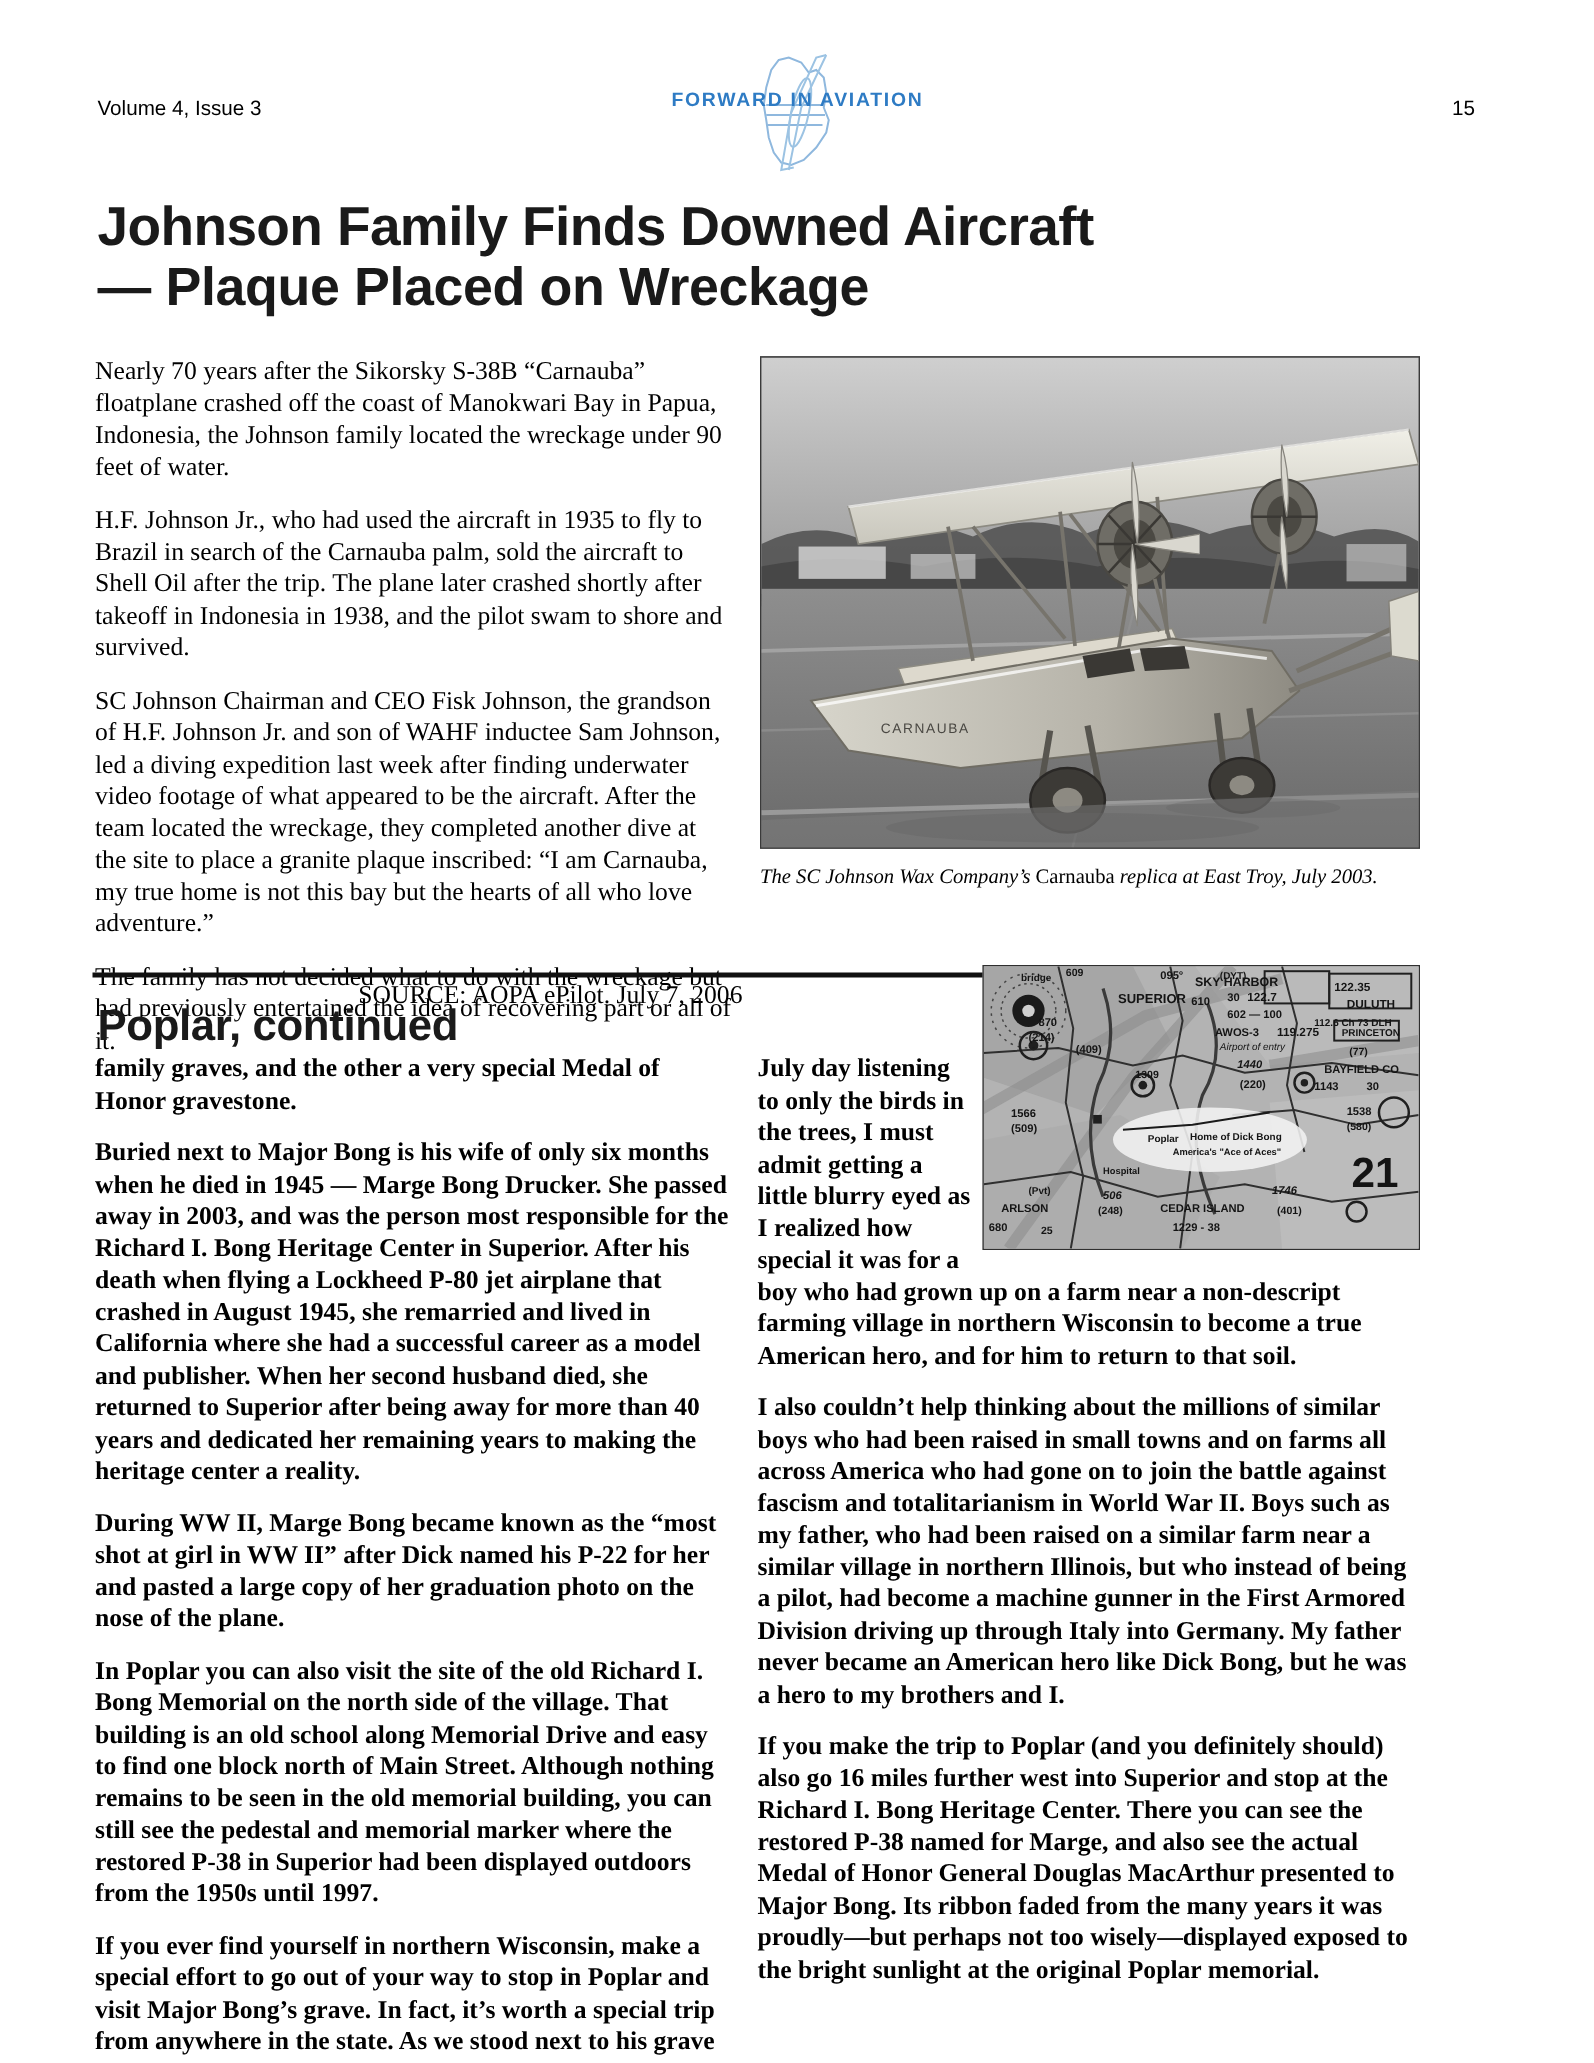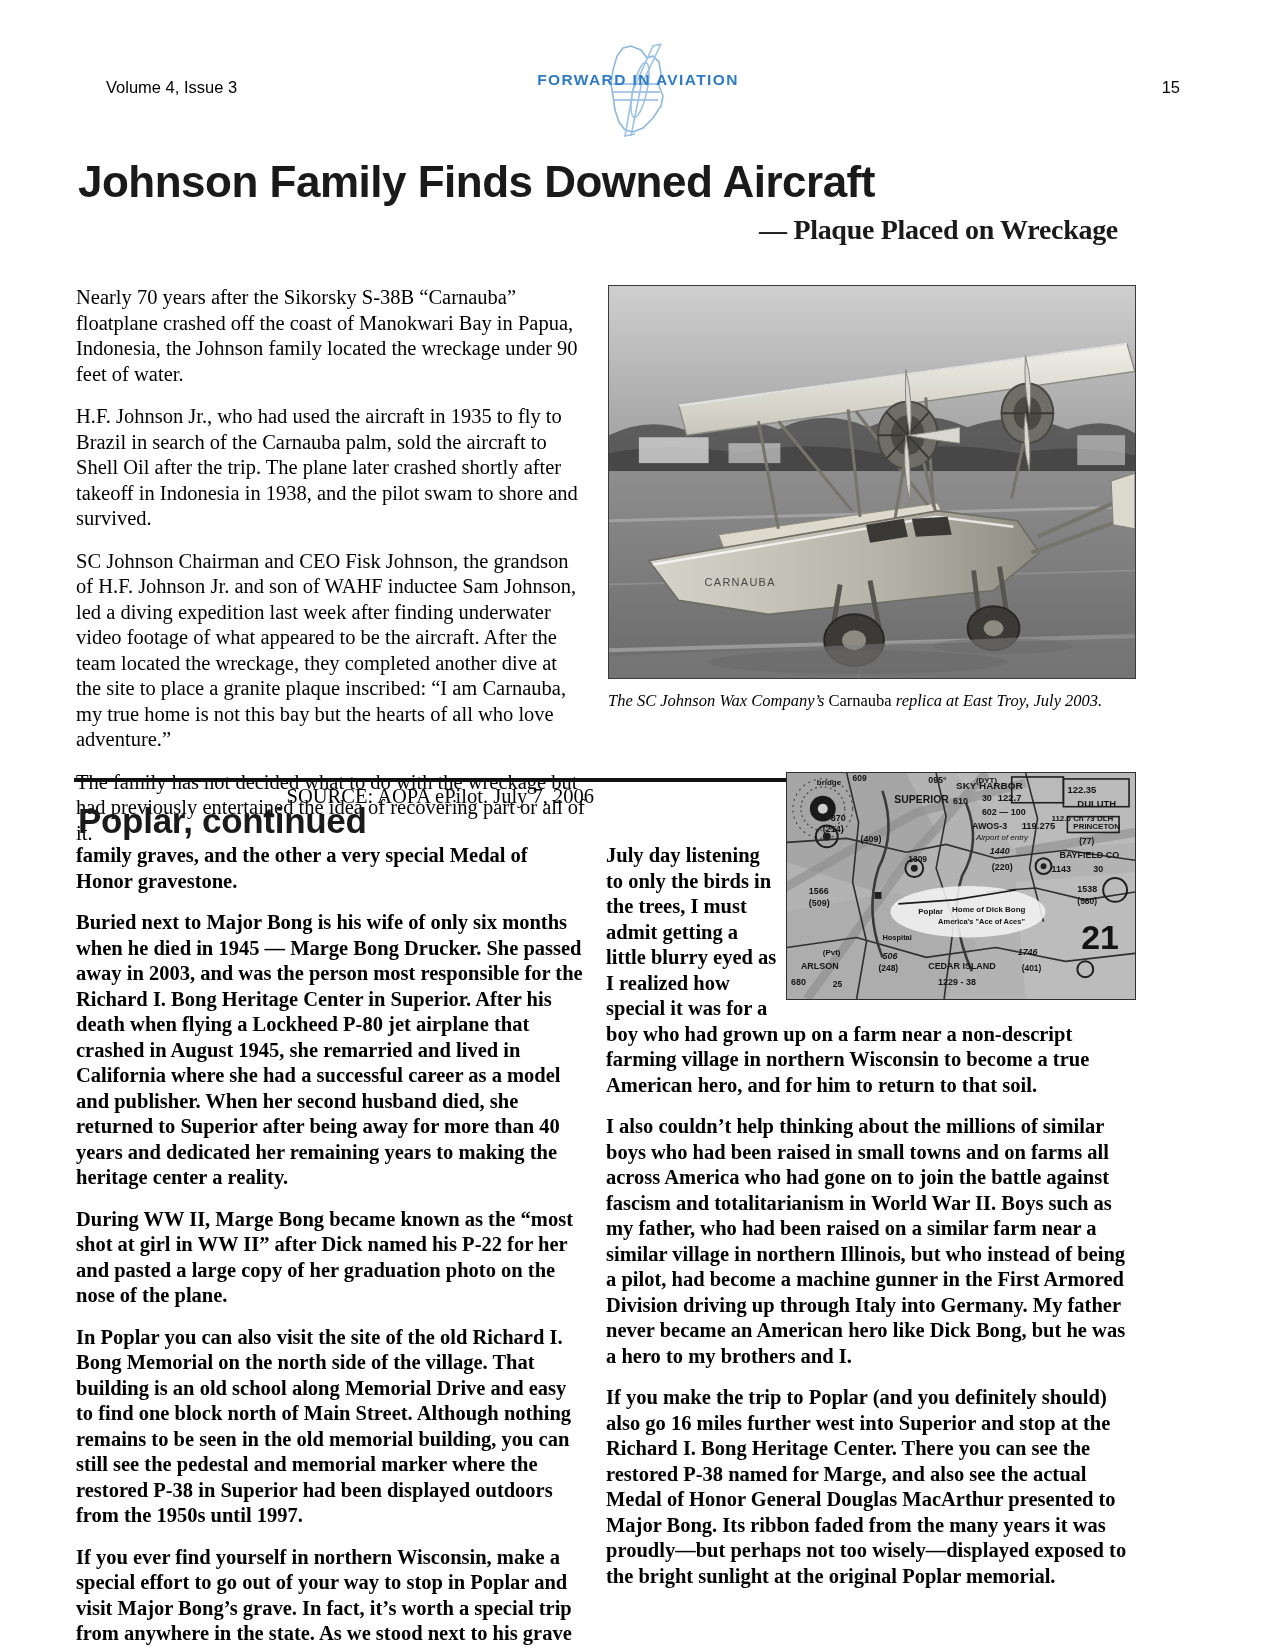--- a/index.html
+++ b/index.html
@@ -29,21 +29,20 @@
     height: 24px;
   }
   .runhead-left {
     position: absolute;
     left: 0;
     top: 0;
     font-family: "Liberation Sans", sans-serif;
     font-size: 16.5px;
     color: #000;
     white-space: nowrap;
-    margin-left: 28px;
   }
   .runhead-right {
     position: absolute;
     right: 17px;
     top: 0;
     font-family: "Liberation Sans", sans-serif;
     font-size: 16.5px;
     color: #000;
   }
   .masthead {
@@ -67,27 +66,26 @@
     margin: 0;
     font-family: "Liberation Sans", sans-serif;
     font-weight: bold;
     font-size: 44px;
     line-height: 50px;
     letter-spacing: -0.5px;
     color: #1a1a1a;
   }
   .headline h2 {
     margin: 4px 0 0 0;
-    font-family: Liberation Serif, serif;
+    font-family: Liberation Sans, sans-serif;
     font-weight: bold;
-    font-size: 28px;
+    font-size: 43px;
     line-height: 38px;
     letter-spacing: -0.3px;
     color: #1a1a1a;
-    text-align: right;
   }
 
   
   .art1-col {
     position: absolute;
     left: 76px;
     top: 285px;
     width: 510px;
   }
   .art1-col p {

